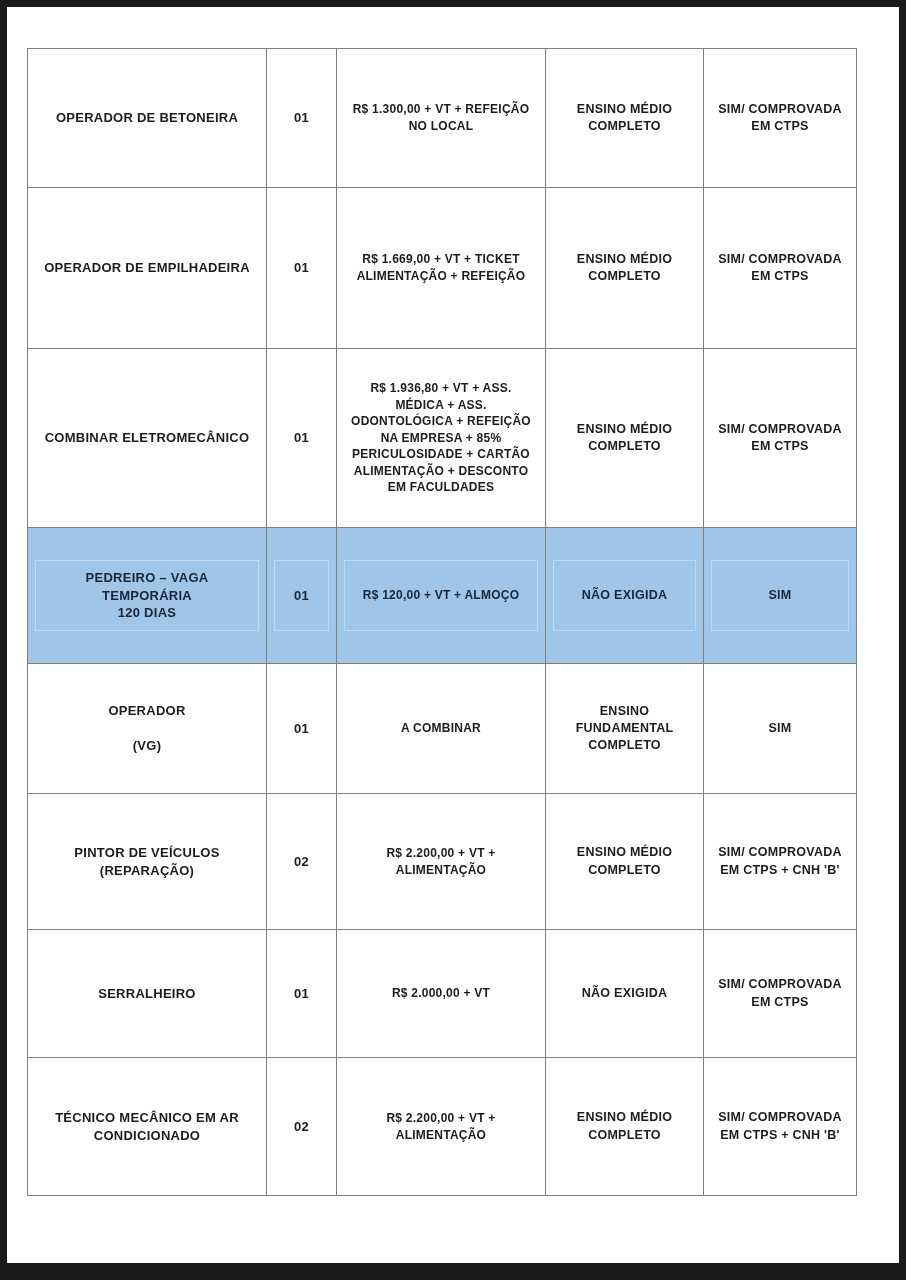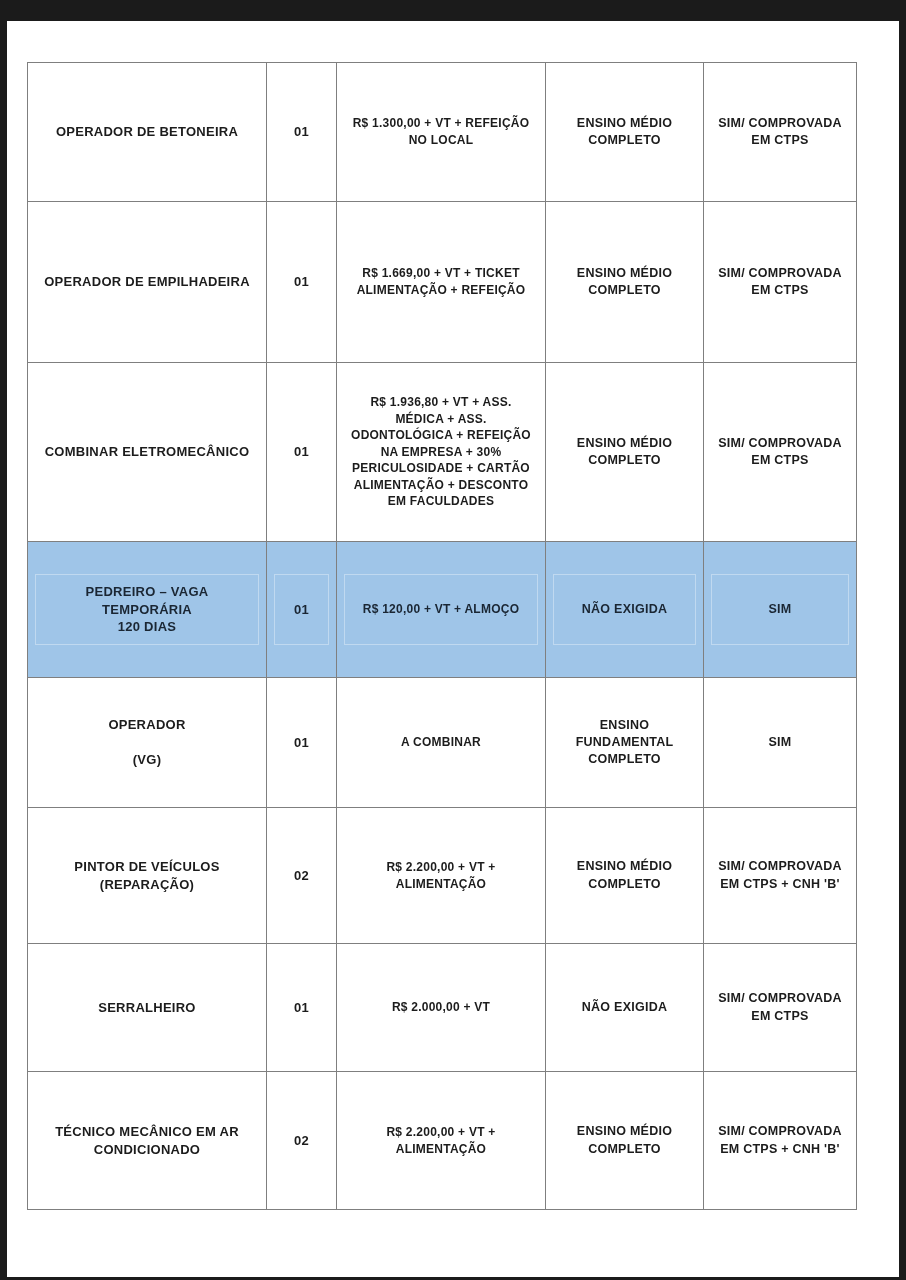--- a/index.html
+++ b/index.html
@@ -13,21 +13,21 @@
   }
   .stage {
     position: relative;
     width: 906px;
     height: 1280px;
     background: #1b1b1b;
   }
   .page {
     position: absolute;
     left: 7px;
-    top: 21px;
+    top: 7px;
     width: 892px;
     height: 1256px;
     background: #ffffff;
   }
   table.vacancies {
     position: absolute;
     left: 20px;
     top: 41px;
     width: 829px;
     height: 1147px;
@@ -111,21 +111,21 @@
 COMPLETO</td>
           <td class="col-exp">SIM/ COMPROVADA
 EM CTPS</td>
         </tr>
         <tr class="r3">
           <td class="col-pos">COMBINAR ELETROMECÂNICO</td>
           <td class="col-qty">01</td>
           <td class="col-salary">R$ 1.936,80 + VT + ASS.
 MÉDICA + ASS.
 ODONTOLÓGICA + REFEIÇÃO
-NA EMPRESA + 30%
+NA EMPRESA + 85%
 PERICULOSIDADE + CARTÃO
 ALIMENTAÇÃO + DESCONTO
 EM FACULDADES</td>
           <td class="col-edu">ENSINO MÉDIO
 COMPLETO</td>
           <td class="col-exp">SIM/ COMPROVADA
 EM CTPS</td>
         </tr>
         <tr class="r4 highlight">
           <td class="col-pos">PEDREIRO – VAGA TEMPORÁRIA

